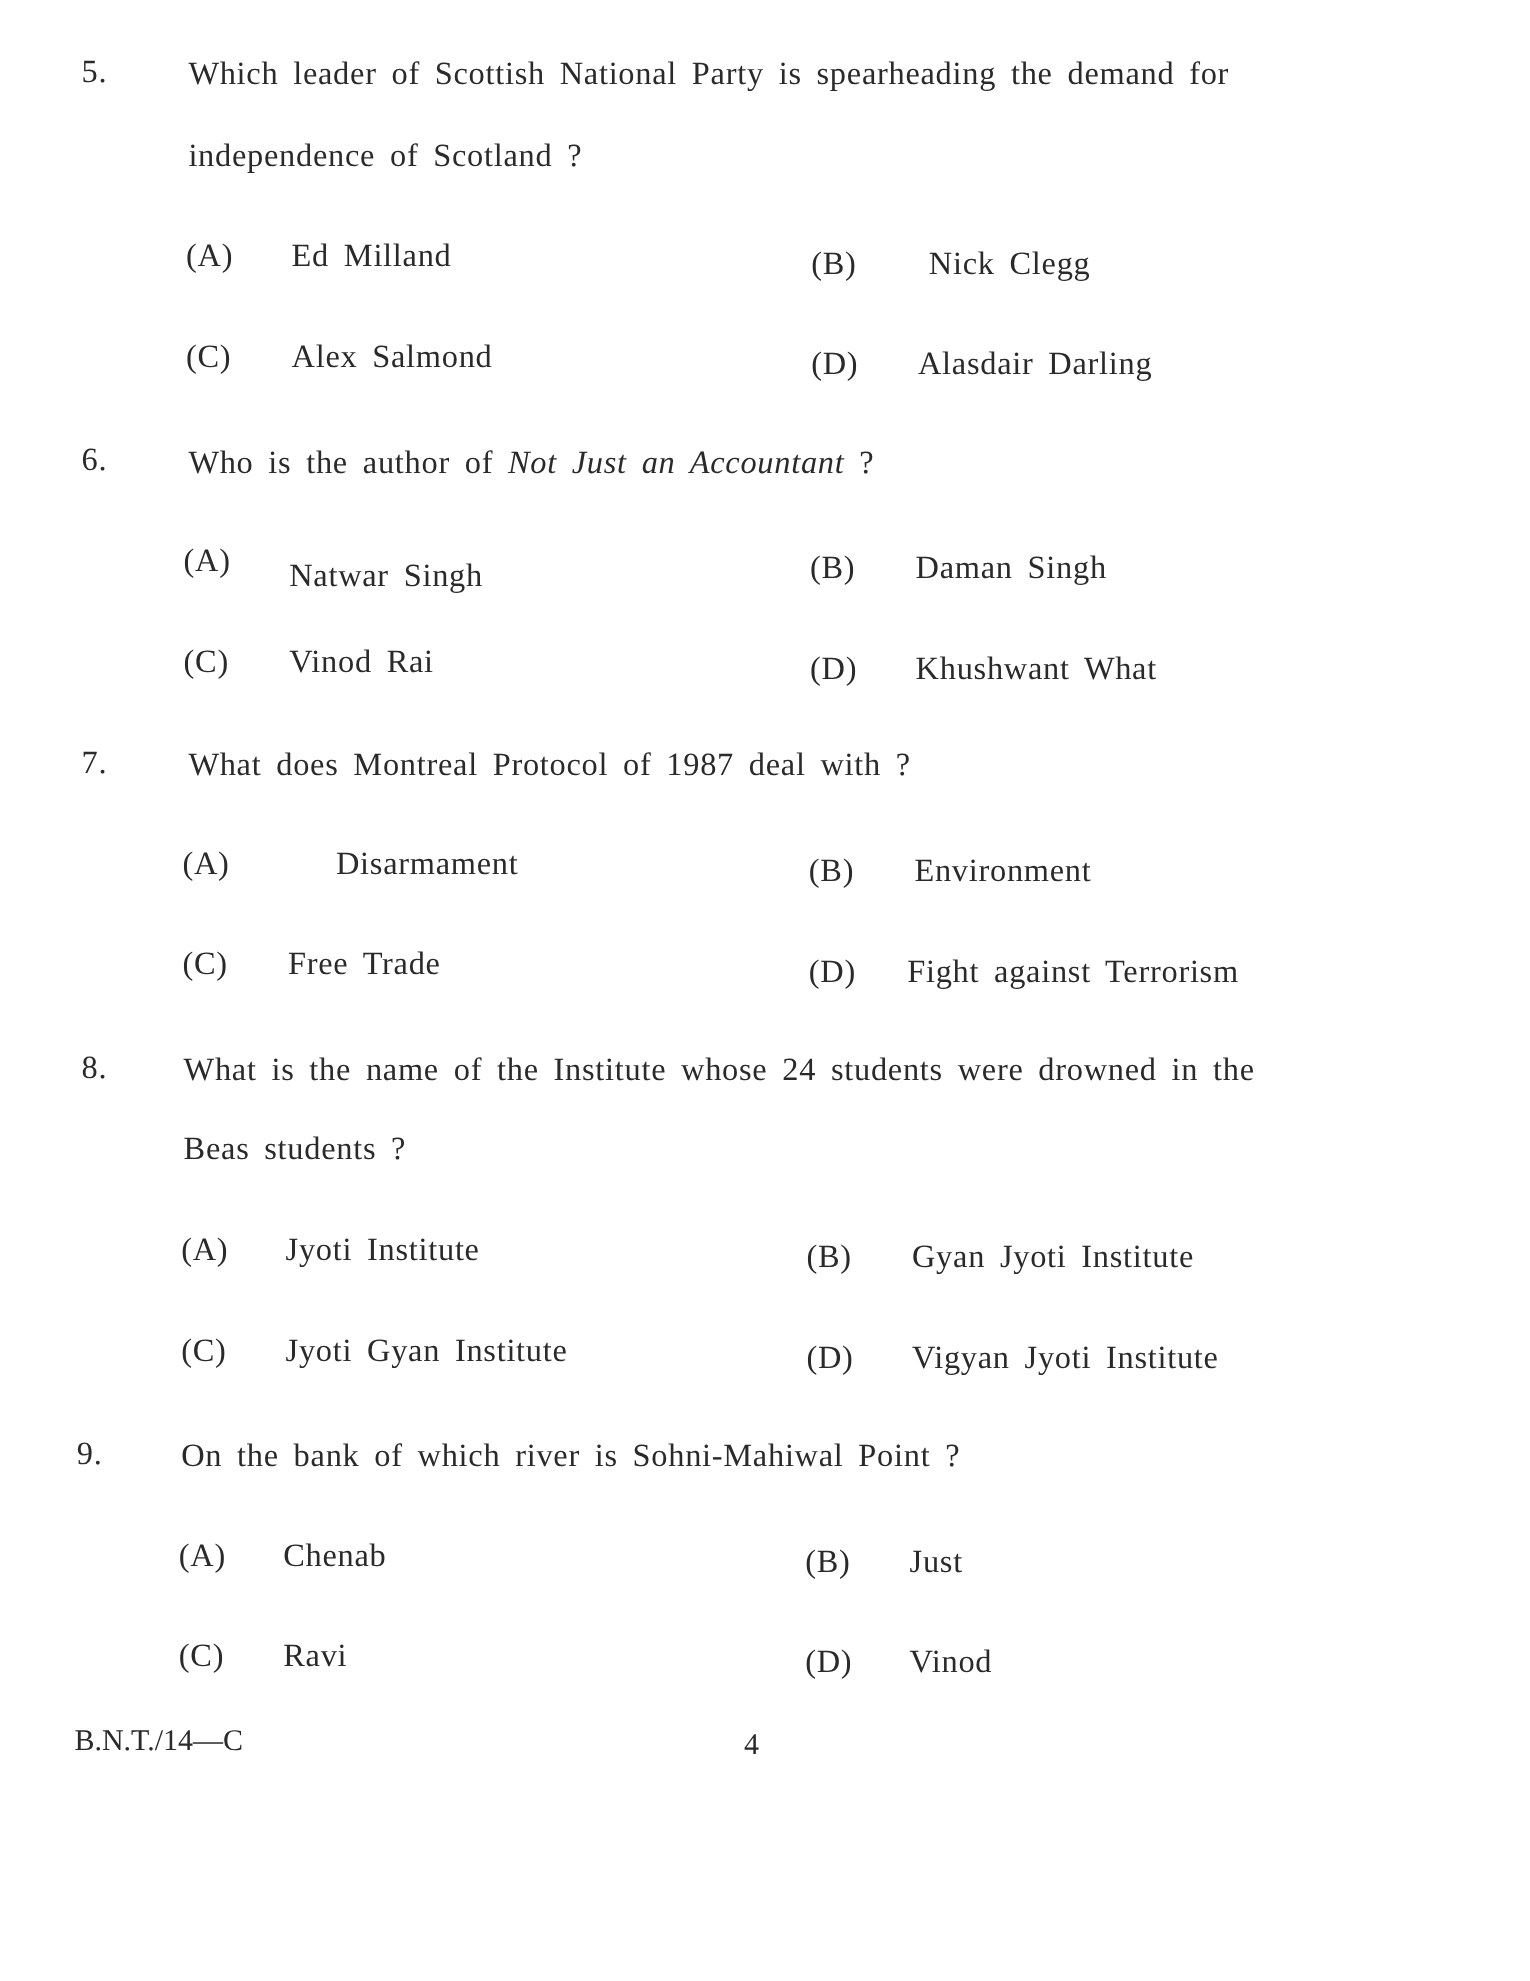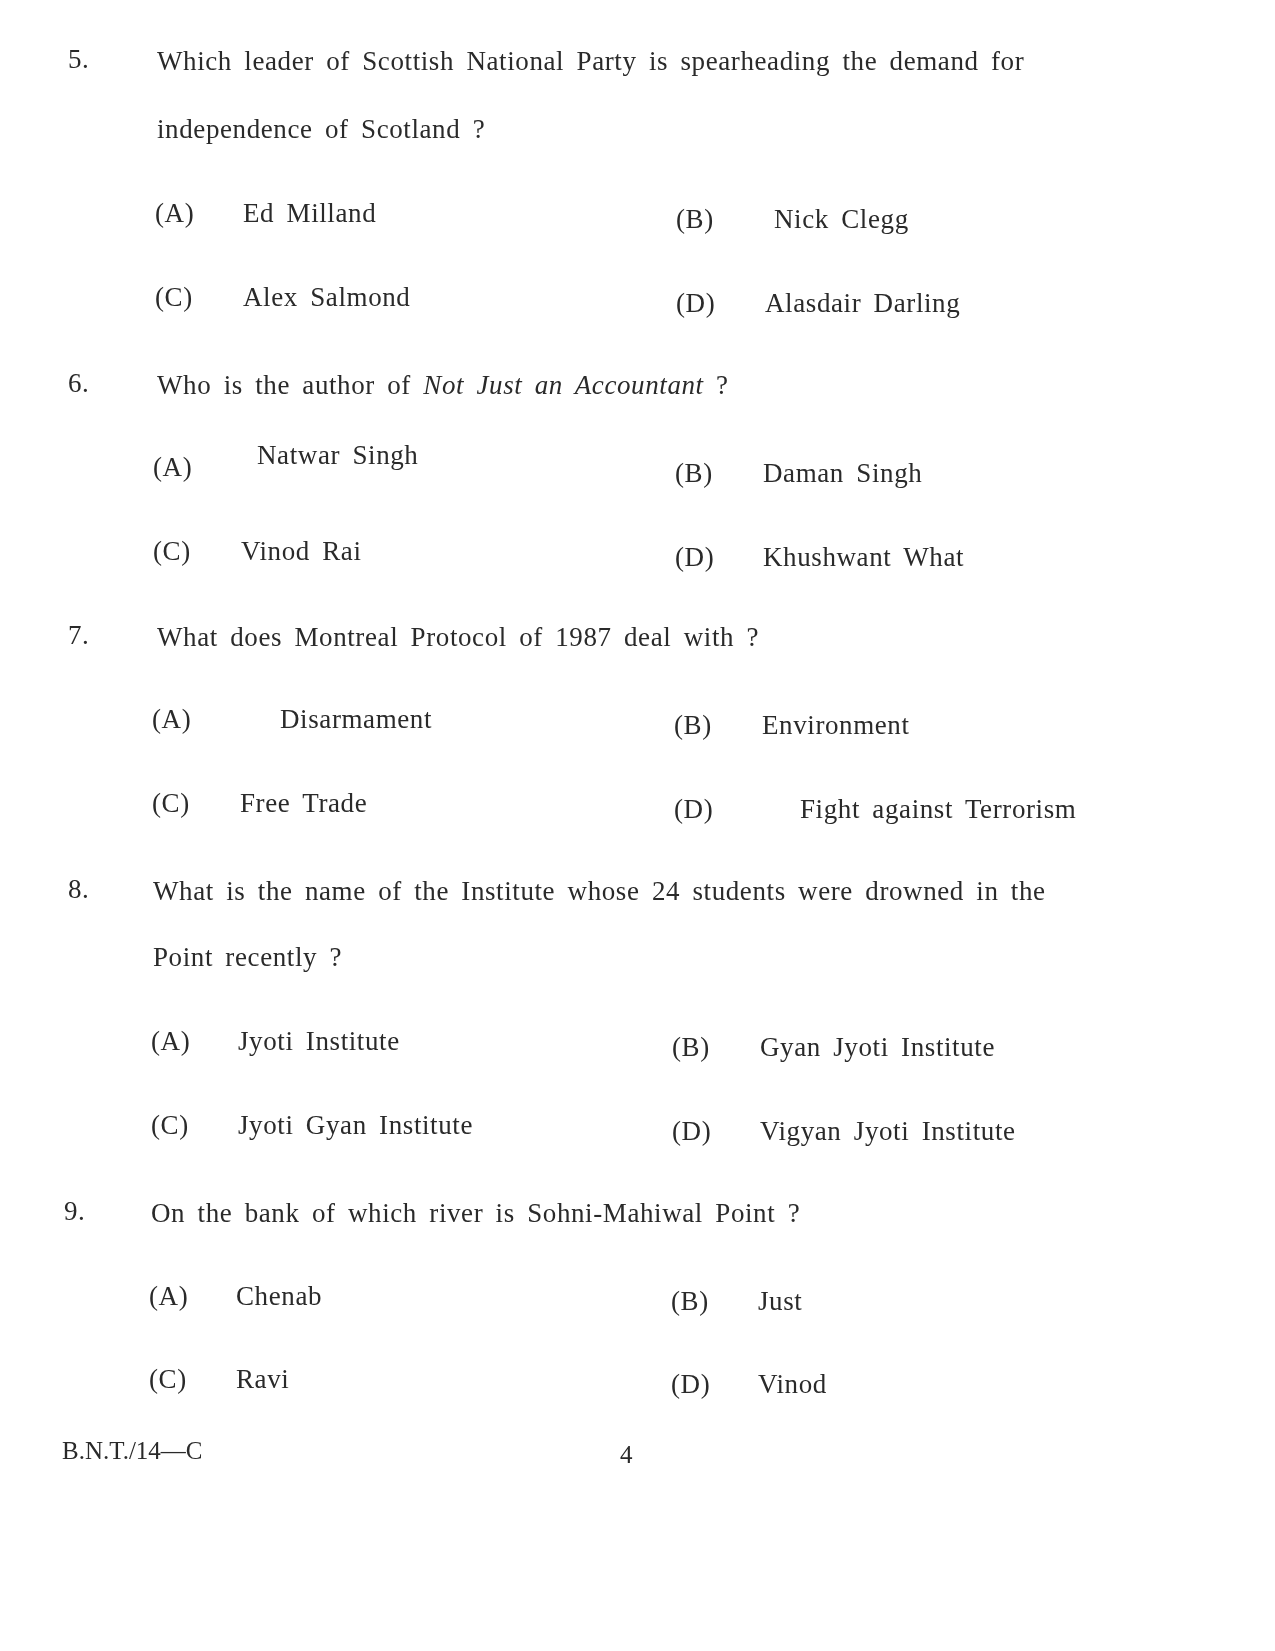--- a/index.html
+++ b/index.html
@@ -39,46 +39,46 @@
     <span class="opt-label" style="left:155px; top:284px;">(C)</span>
     <span class="opt-text" style="left:243px; top:284px;">Alex Salmond</span>
     <span class="opt-label" style="left:676px; top:290px;">(D)</span>
     <span class="opt-text" style="left:765px; top:290px;">Alasdair Darling</span>
   </div>
 
   <div>
     <span class="q-num" style="top:370px;">6.</span>
     <span class="q-line" style="top:372px;"><span>Who is the author of </span><span class="italic">Not Just an Accountant</span><span> ?</span></span>
     <span class="opt-label" style="left:153px; top:454px;">(A)</span>
-    <span class="opt-text" style="left:241px; top:442px;margin-left:16px;">Natwar Singh</span>
+    <span class="opt-text" style="left:241px; top:466px;">Natwar Singh</span>
     <span class="opt-label" style="left:675px; top:460px;">(B)</span>
     <span class="opt-text" style="left:763px; top:460px;">Daman Singh</span>
     <span class="opt-label" style="left:153px; top:538px;">(C)</span>
     <span class="opt-text" style="left:241px; top:538px;">Vinod Rai</span>
     <span class="opt-label" style="left:675px; top:544px;">(D)</span>
     <span class="opt-text" style="left:763px; top:544px;">Khushwant What</span>
   </div>
 
   <div>
     <span class="q-num" style="top:622px;">7.</span>
     <span class="q-line" style="top:624px;">What does Montreal Protocol of 1987 deal with ?</span>
     <span class="opt-label" style="left:152px; top:706px;">(A)</span>
     <span class="opt-text" style="left:240px; top:706px;margin-left:40px;">Disarmament</span>
     <span class="opt-label" style="left:674px; top:712px;">(B)</span>
     <span class="opt-text" style="left:762px; top:712px;">Environment</span>
     <span class="opt-label" style="left:152px; top:790px;">(C)</span>
     <span class="opt-text" style="left:240px; top:790px;">Free Trade</span>
     <span class="opt-label" style="left:674px; top:796px;">(D)</span>
-    <span class="opt-text" style="left:800px; top:796px;text-align:right;">Fight against Terrorism</span>
+    <span class="opt-text" style="left:756px; top:796px;text-align:right;">Fight against Terrorism</span>
   </div>
 
   <div>
     <span class="q-num" style="top:876px;">8.</span>
     <span class="q-line" style="left:153px; top:878px;">What is the name of the Institute whose 24 students were drowned in the</span>
-    <span class="q-line" style="left:153px; top:944px;">Point recently ?</span>
+    <span class="q-line" style="left:153px; top:944px;">Beas students ?</span>
     <span class="opt-label" style="left:151px; top:1028px;">(A)</span>
     <span class="opt-text" style="left:238px; top:1028px;">Jyoti Institute</span>
     <span class="opt-label" style="left:672px; top:1034px;">(B)</span>
     <span class="opt-text" style="left:760px; top:1034px;">Gyan Jyoti Institute</span>
     <span class="opt-label" style="left:151px; top:1112px;">(C)</span>
     <span class="opt-text" style="left:238px; top:1112px;">Jyoti Gyan Institute</span>
     <span class="opt-label" style="left:672px; top:1118px;">(D)</span>
     <span class="opt-text" style="left:760px; top:1118px;">Vigyan Jyoti Institute</span>
   </div>
 

